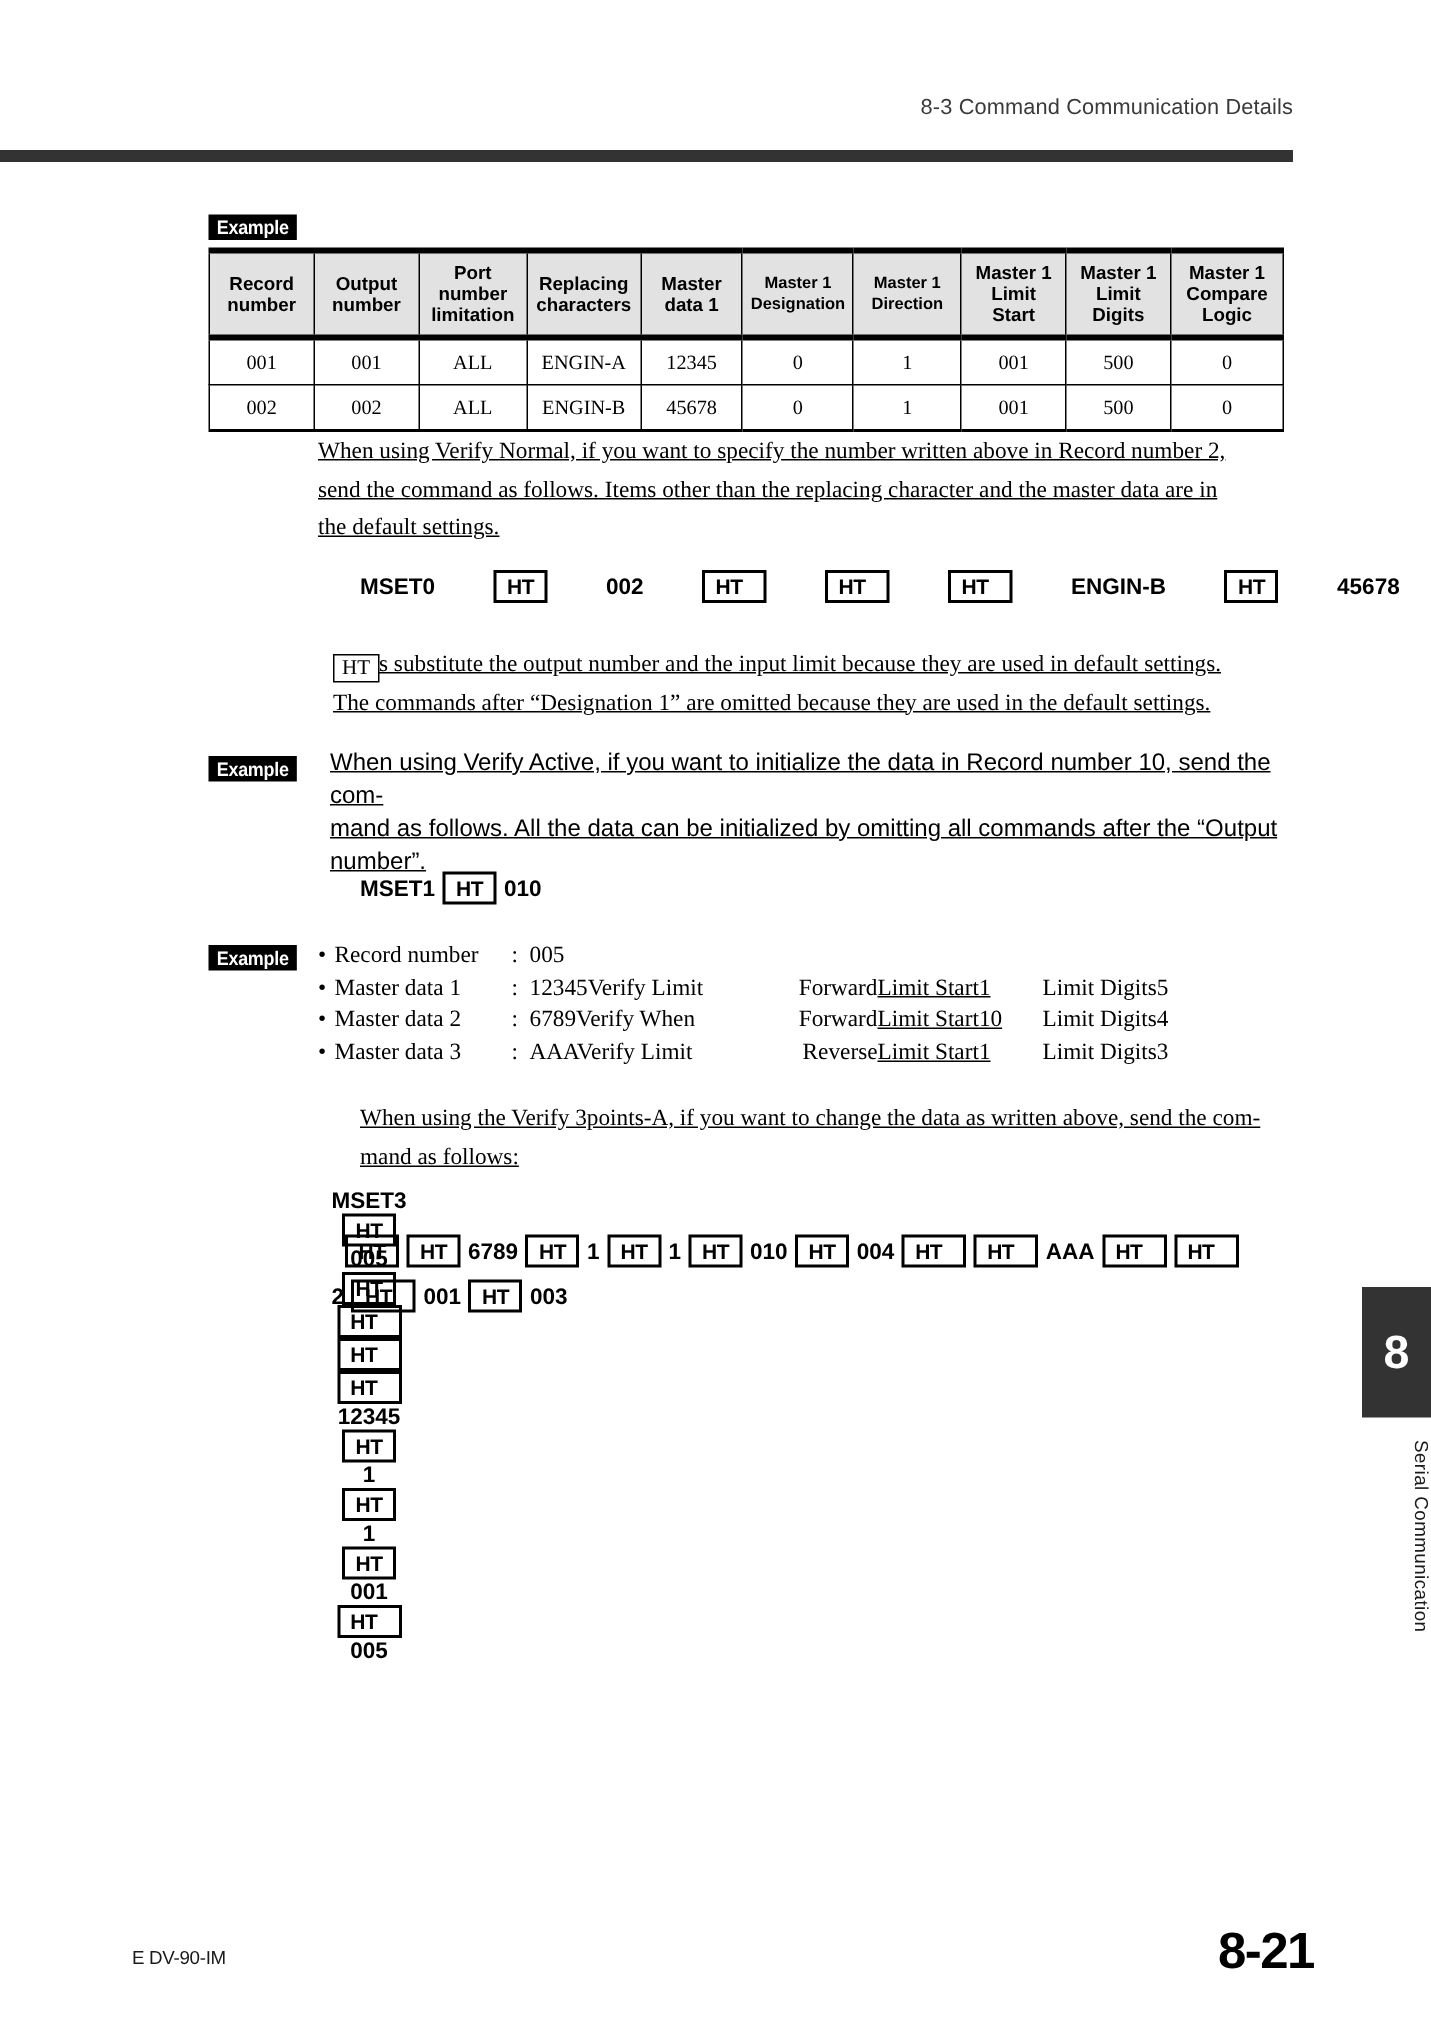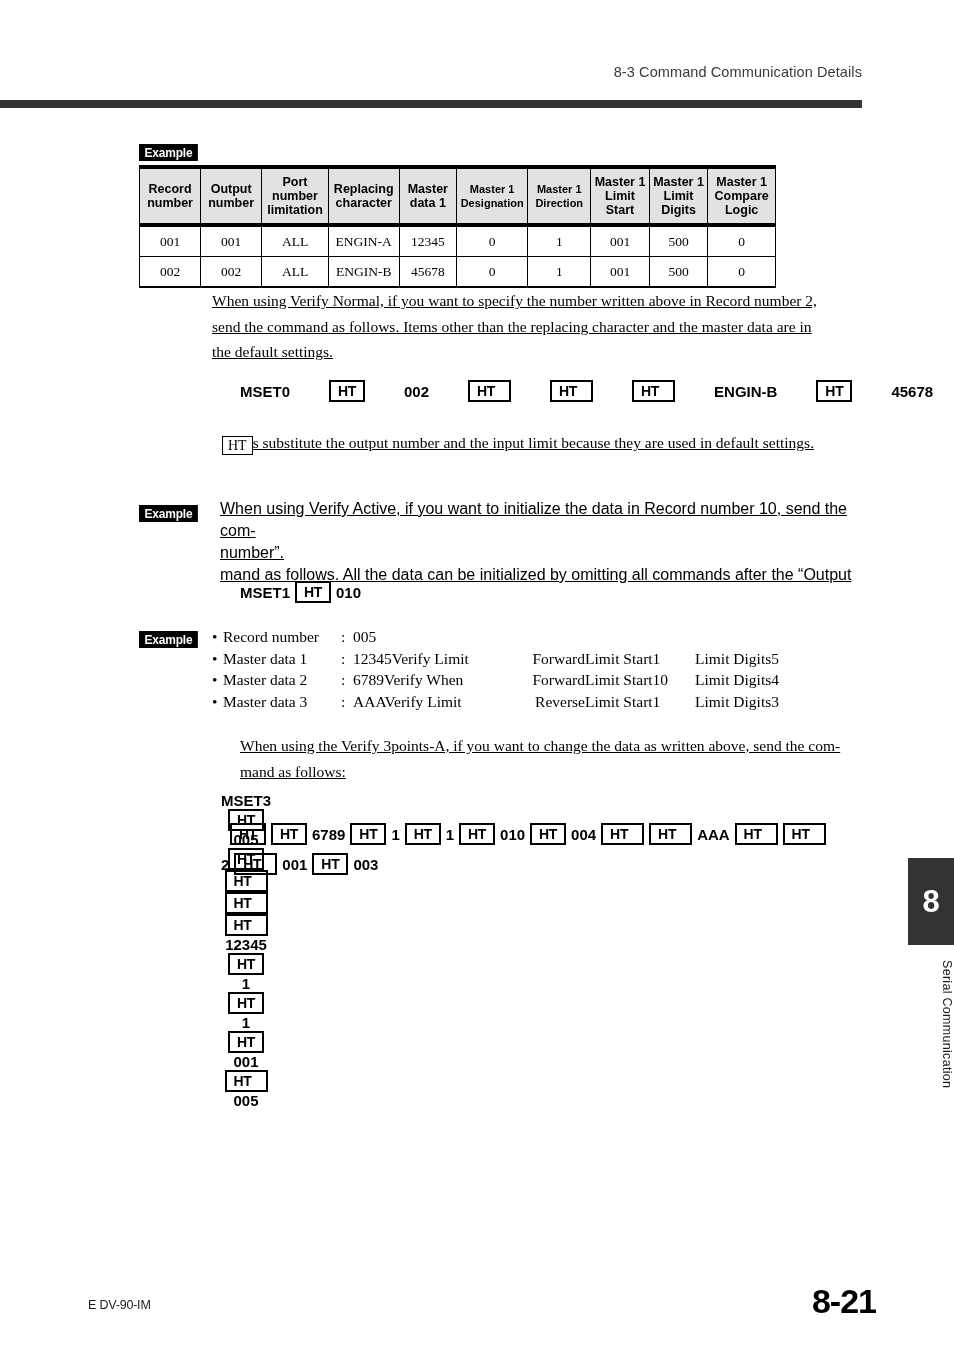--- a/index.html
+++ b/index.html
@@ -55,21 +55,21 @@
   
   .example-1 {
     position: absolute;
     left: 139px;
     top: 143px;
   }
   .data-table {
     position: absolute;
     left: 139px;
     top: 165px;
-    width: 637px;
+    width: 717px;
     border-collapse: collapse;
     font-family: "Liberation Sans", sans-serif;
     padding-left: 23px;
   }
   .data-table thead th {
     background: #e2e2e2;
     font-weight: bold;
     font-size: 12.5px;
     line-height: 14px;
     text-align: center;
@@ -153,21 +153,21 @@
     font-family: "Liberation Serif", serif;
     font-size: 15.5px;
     line-height: 21.5px;
   }
   .spec-row { display: flex; white-space: nowrap; }
   .spec-bullet { width: 11px; }
   .spec-label  { width: 118px; }
   .spec-colon  { width: 12px; }
   .spec-c1 { width: 150px; }
   .spec-c2 { width: 82px; text-align: right; }
-  .spec-c3 { width: 110px; }
+  .spec-c3 { width: 110px; text-decoration: underline; }
   .spec-c4 { width: 110px; }
 
   
   .chapter-tab {
     position: absolute;
     left: 908px;
     top: 858px;
     width: 46px;
     height: 87px;
     background: #333333;
@@ -238,21 +238,21 @@
         <span>Output</span><br>
         <span>number</span>
       </th>
       <th style="width:72px">
         <span>Port</span><br>
         <span>number</span><br>
         <span>limitation</span>
       </th>
       <th style="width:76px">
         <span>Replacing</span><br>
-        <span>character</span>
+        <span>characters</span>
       </th>
       <th style="width:68px">
         <span>Master</span><br>
         <span>data 1</span>
       </th>
       <th class="small" style="width:74px">
         <span>Master 1</span><br>
         <span>Designation</span>
       </th>
       <th class="small" style="width:72px">
@@ -319,29 +319,30 @@
   <span class="ht wide">HT</span>
   <span class="tok">ENGIN-B</span>
   <span class="ht">HT</span>
   <span class="tok">45678</span>
 </div>
 
 <div class="para serif" style="left:222px; top:430px; width:640px;">
   <div>
     <span class="ht-inline">HT</span><span>s substitute the output number and the input limit because they are used in default settings.</span>
   </div>
+  <div>The commands after “Designation 1” are omitted because they are used in the default settings.</div>
 </div>
 
 <div style="position:absolute; left:139px; top:504px;">
   <span class="example-badge">Example</span>
 </div>
 <div class="para sans" style="left:220px; top:498px; width:642px;">
   <div>When using Verify Active, if you want to initialize the data in Record number 10, send the com-</div>
+  <div>mand as follows. All the data can be initialized by omitting all commands after the “Output</div>
   <div>number”.</div>
-  <div>mand as follows. All the data can be initialized by omitting all commands after the “Output</div>
 </div>
 
 <div class="cmd-line" style="left:240px; top:581px;">
   <span class="tok">MSET1</span>
   <span class="ht">HT</span>
   <span class="tok">010</span>
 </div>
 
 <div style="position:absolute; left:139px; top:630px;">
   <span class="example-badge">Example</span>

